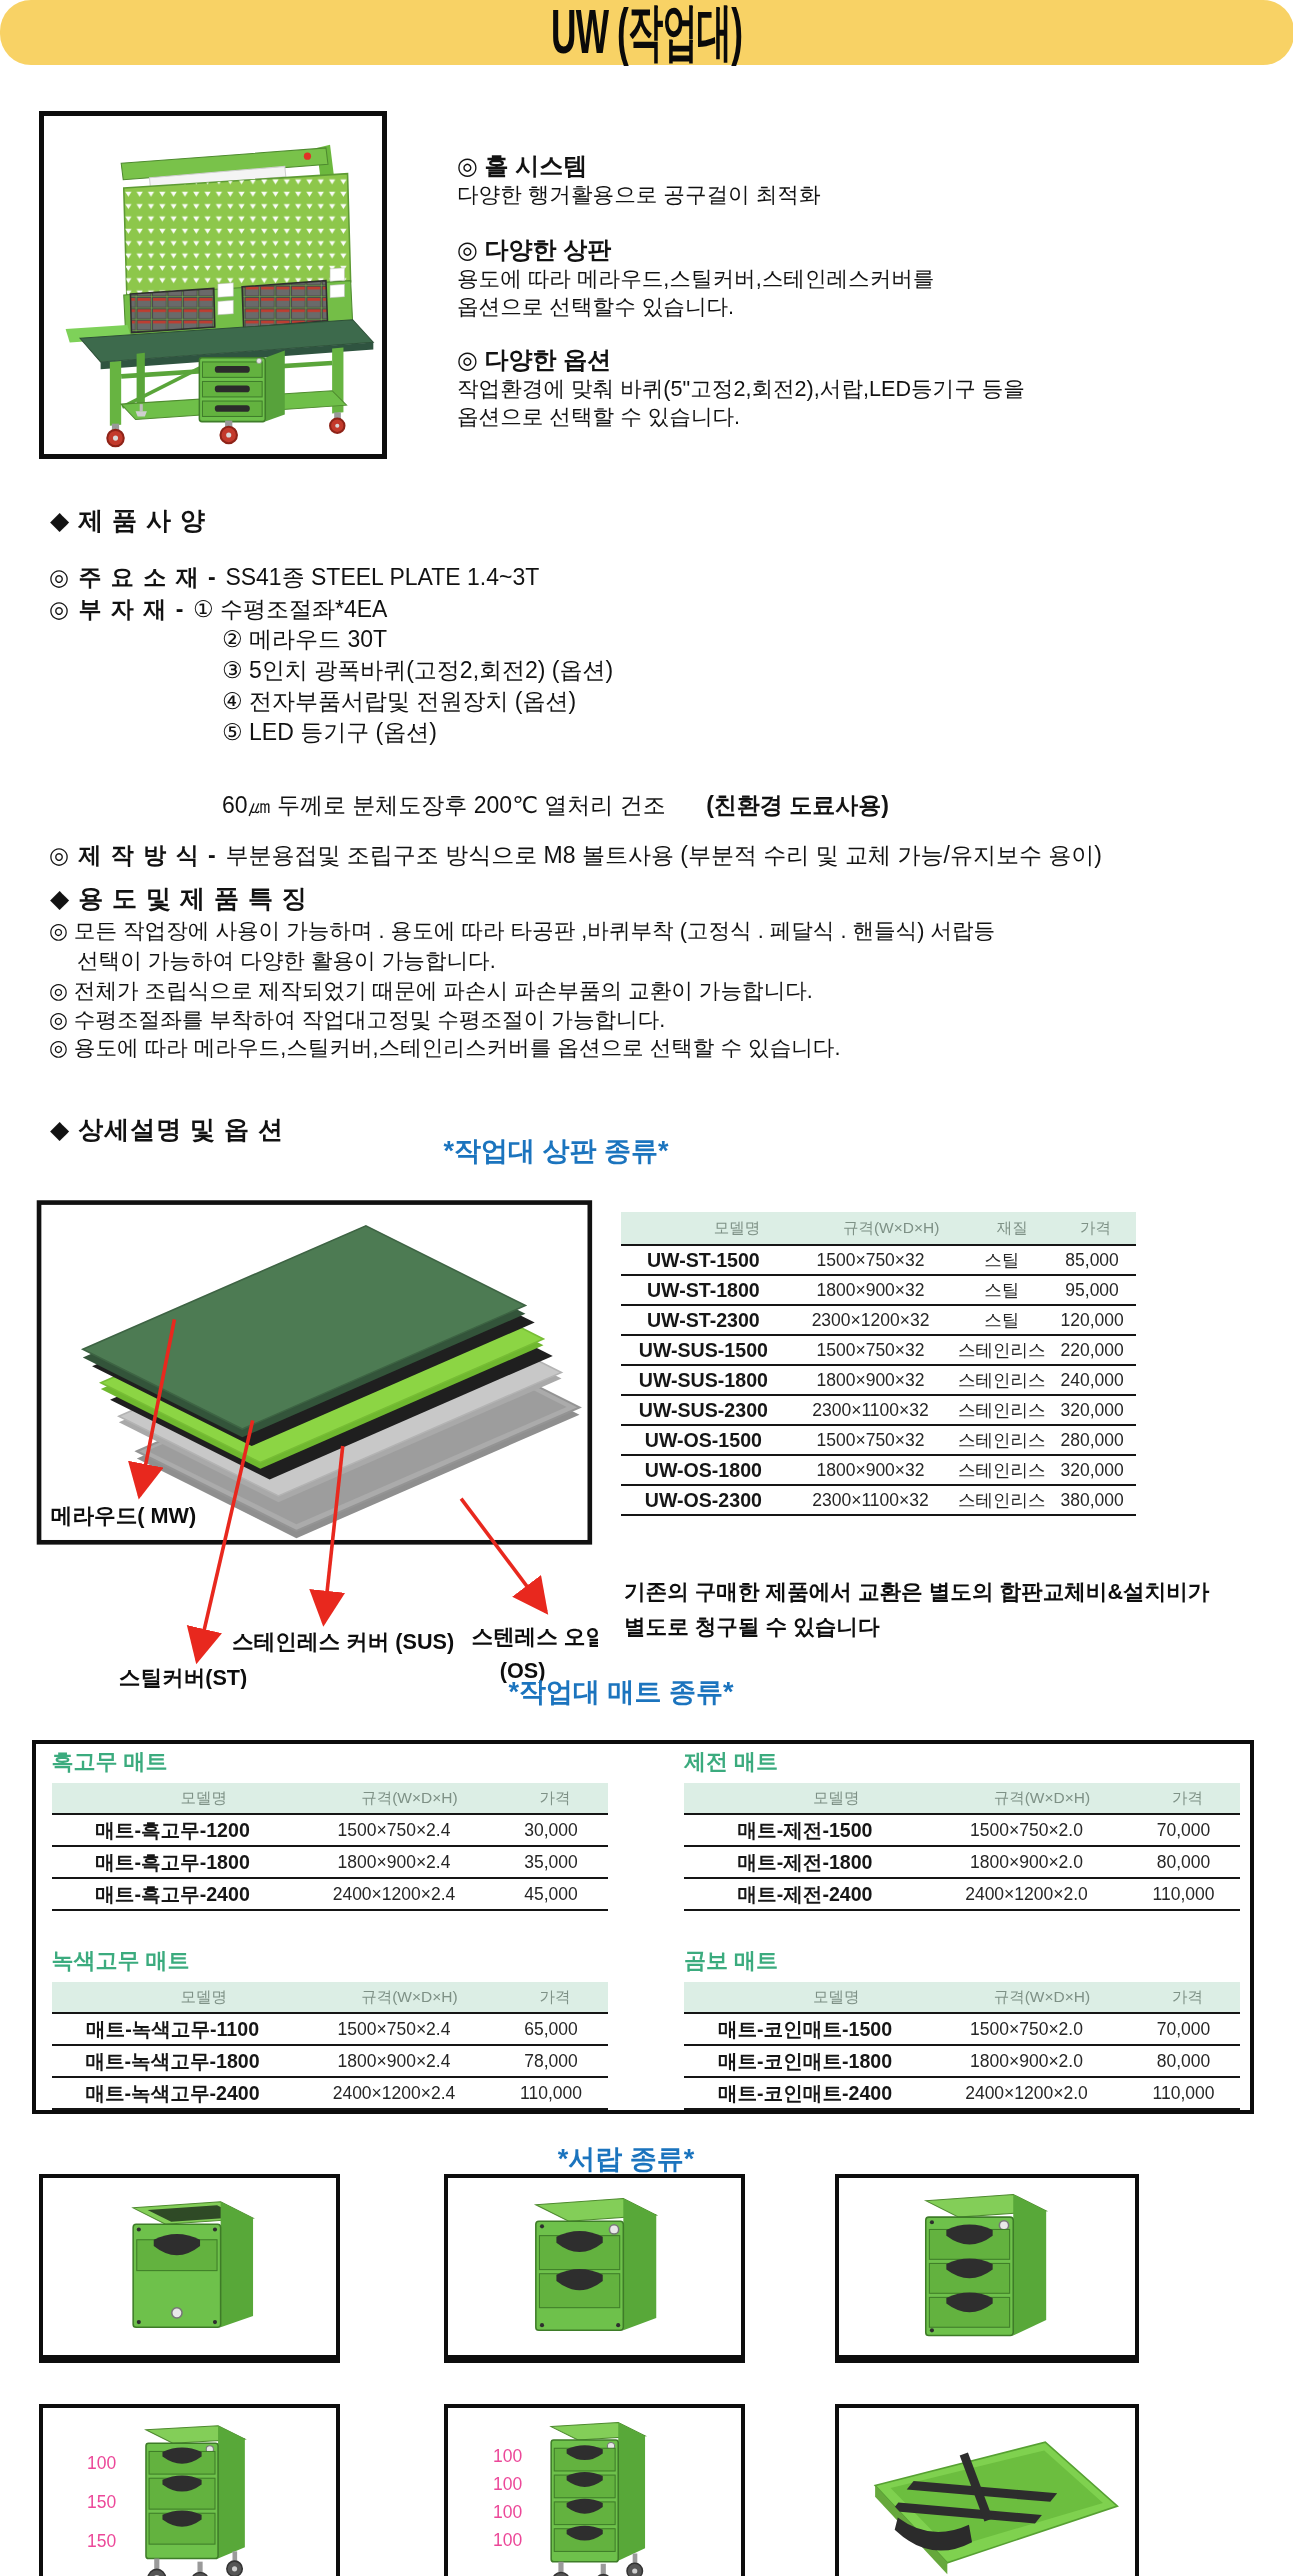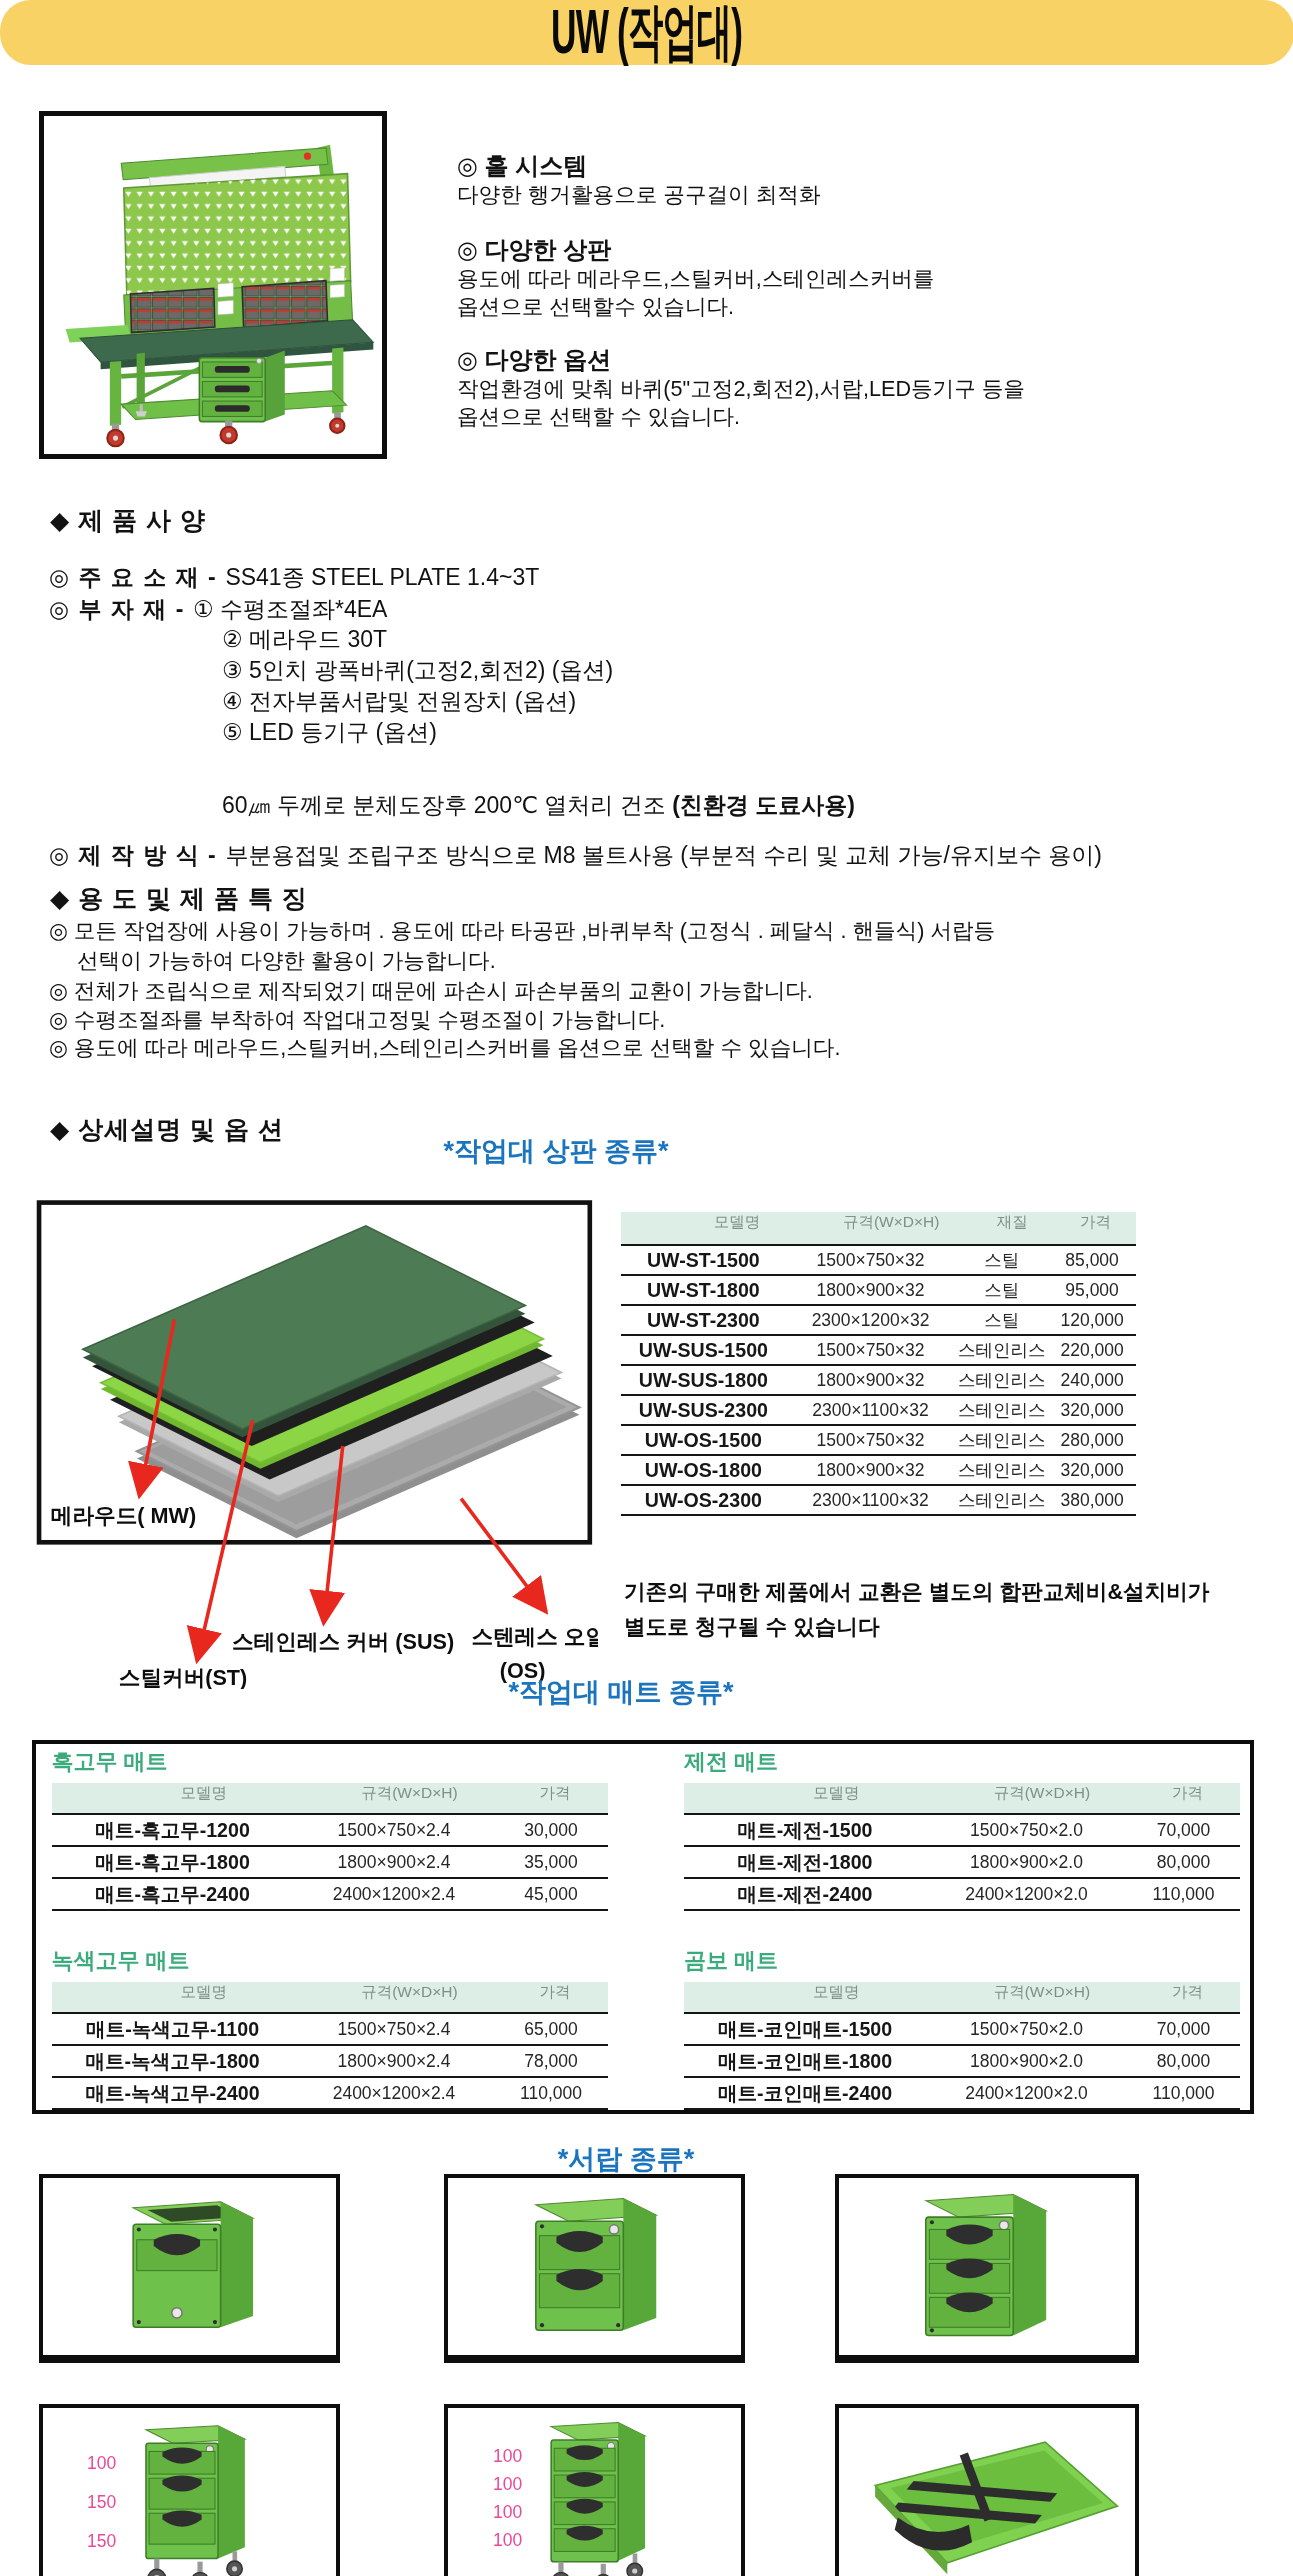--- a/index.html
+++ b/index.html
@@ -11,29 +11,29 @@
   .banner-title{font-size:43px;font-weight:900;color:#0a0a0a;transform:scaleY(1.45) scaleX(.82);letter-spacing:-1px;white-space:nowrap;}
   
   .frame{position:absolute;background:#fff;border:5.2px solid #0d0d0d;box-sizing:border-box;}
   .frame.thinb{border-width:4.1px;border-bottom-width:8.2px;}
   
   .line{position:absolute;white-space:nowrap;font-size:23px;color:#121212;}
   .feat-head{font-size:24px;font-weight:bold;}
   .feat-line{font-size:21.6px;}
   .slabel{font-weight:bold;letter-spacing:1.5px;margin-right:8.2px;}
   .svalue{letter-spacing:0;}
-  .stail{font-weight:bold;}
+  .stail{font-weight:bold;margin-left:34px;}
   .sec-title{font-size:25px;font-weight:bold;letter-spacing:1px;}
   .bullet{font-size:21.6px;}
   .bluehead{position:absolute;transform:translateX(-50%);font-size:27px;font-weight:bold;color:#1B74BE;white-space:nowrap;}
   .greentitle{position:absolute;font-size:22px;font-weight:bold;color:#3BAB7E;white-space:nowrap;}
   .notetext{position:absolute;font-size:21.6px;font-weight:bold;white-space:nowrap;color:#0e0e0e;}
   
   .t{position:absolute;background:#fff;}
-  .thead{display:flex;align-items:flex-start;background:#DCEEE5;height:32px;padding-left:40px;}
+  .thead{display:flex;align-items:center;background:#DCEEE5;height:32px;padding-left:40px;}
   .thead .tcell{font-size:15.5px;color:#7E9186;}
   .tbody{border-top:2.6px solid #151515;}
   .trow{display:flex;align-items:center;height:28px;border-bottom:2.1px solid #151515;background:#fff;}
   .tcell{text-align:center;}
   .tbody .tcell:first-child{font-weight:bold;font-size:19.6px;color:#161616;}
   .tbody .tcell{font-size:17.5px;color:#262626;}
   .c0{width:165px}.c1{width:170px}.c2{width:93px}.c3{width:88px}
   
   .mat .thead{height:30px;}
   .mat .trow{height:30px;}

